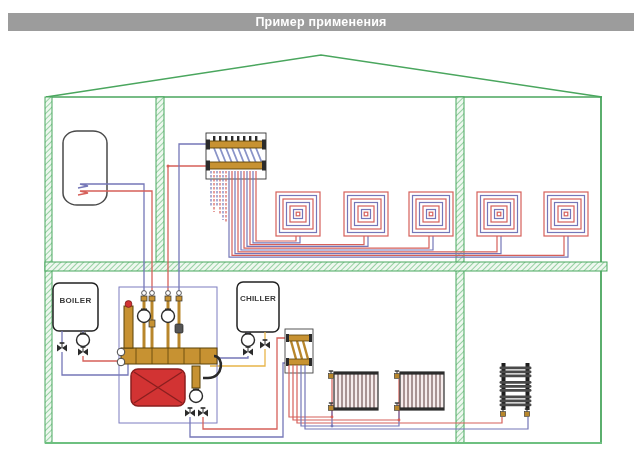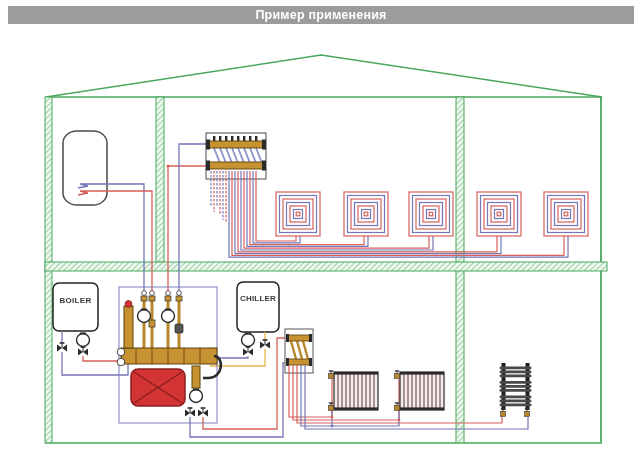--- a/index.html
+++ b/index.html
@@ -1,18 +1,18 @@
 <!DOCTYPE html>
 <html><head>
 <meta charset="utf-8">
 <style>
   html,body{margin:0;padding:0;background:#fff;}
   .page{position:relative;width:642px;height:456px;background:#fff;outline:1px solid #e3e3e3;
         font-family:"Liberation Sans", sans-serif;overflow:hidden;}
-  .titlebar{position:absolute;left:8px;top:6px;width:626px;height:18px;background:#9c9c9c;
+  .titlebar{position:absolute;left:8px;top:13px;width:626px;height:18px;background:#9c9c9c;
             display:flex;align-items:center;justify-content:center;}
   .titlebar span{color:#ffffff;font-size:12.5px;font-weight:bold;letter-spacing:.2px;}
   svg{position:absolute;left:0;top:0;}
   text{font-family:"Liberation Sans", sans-serif;}
 </style>
 </head>
 <body>
 
 <div class="page">
 

